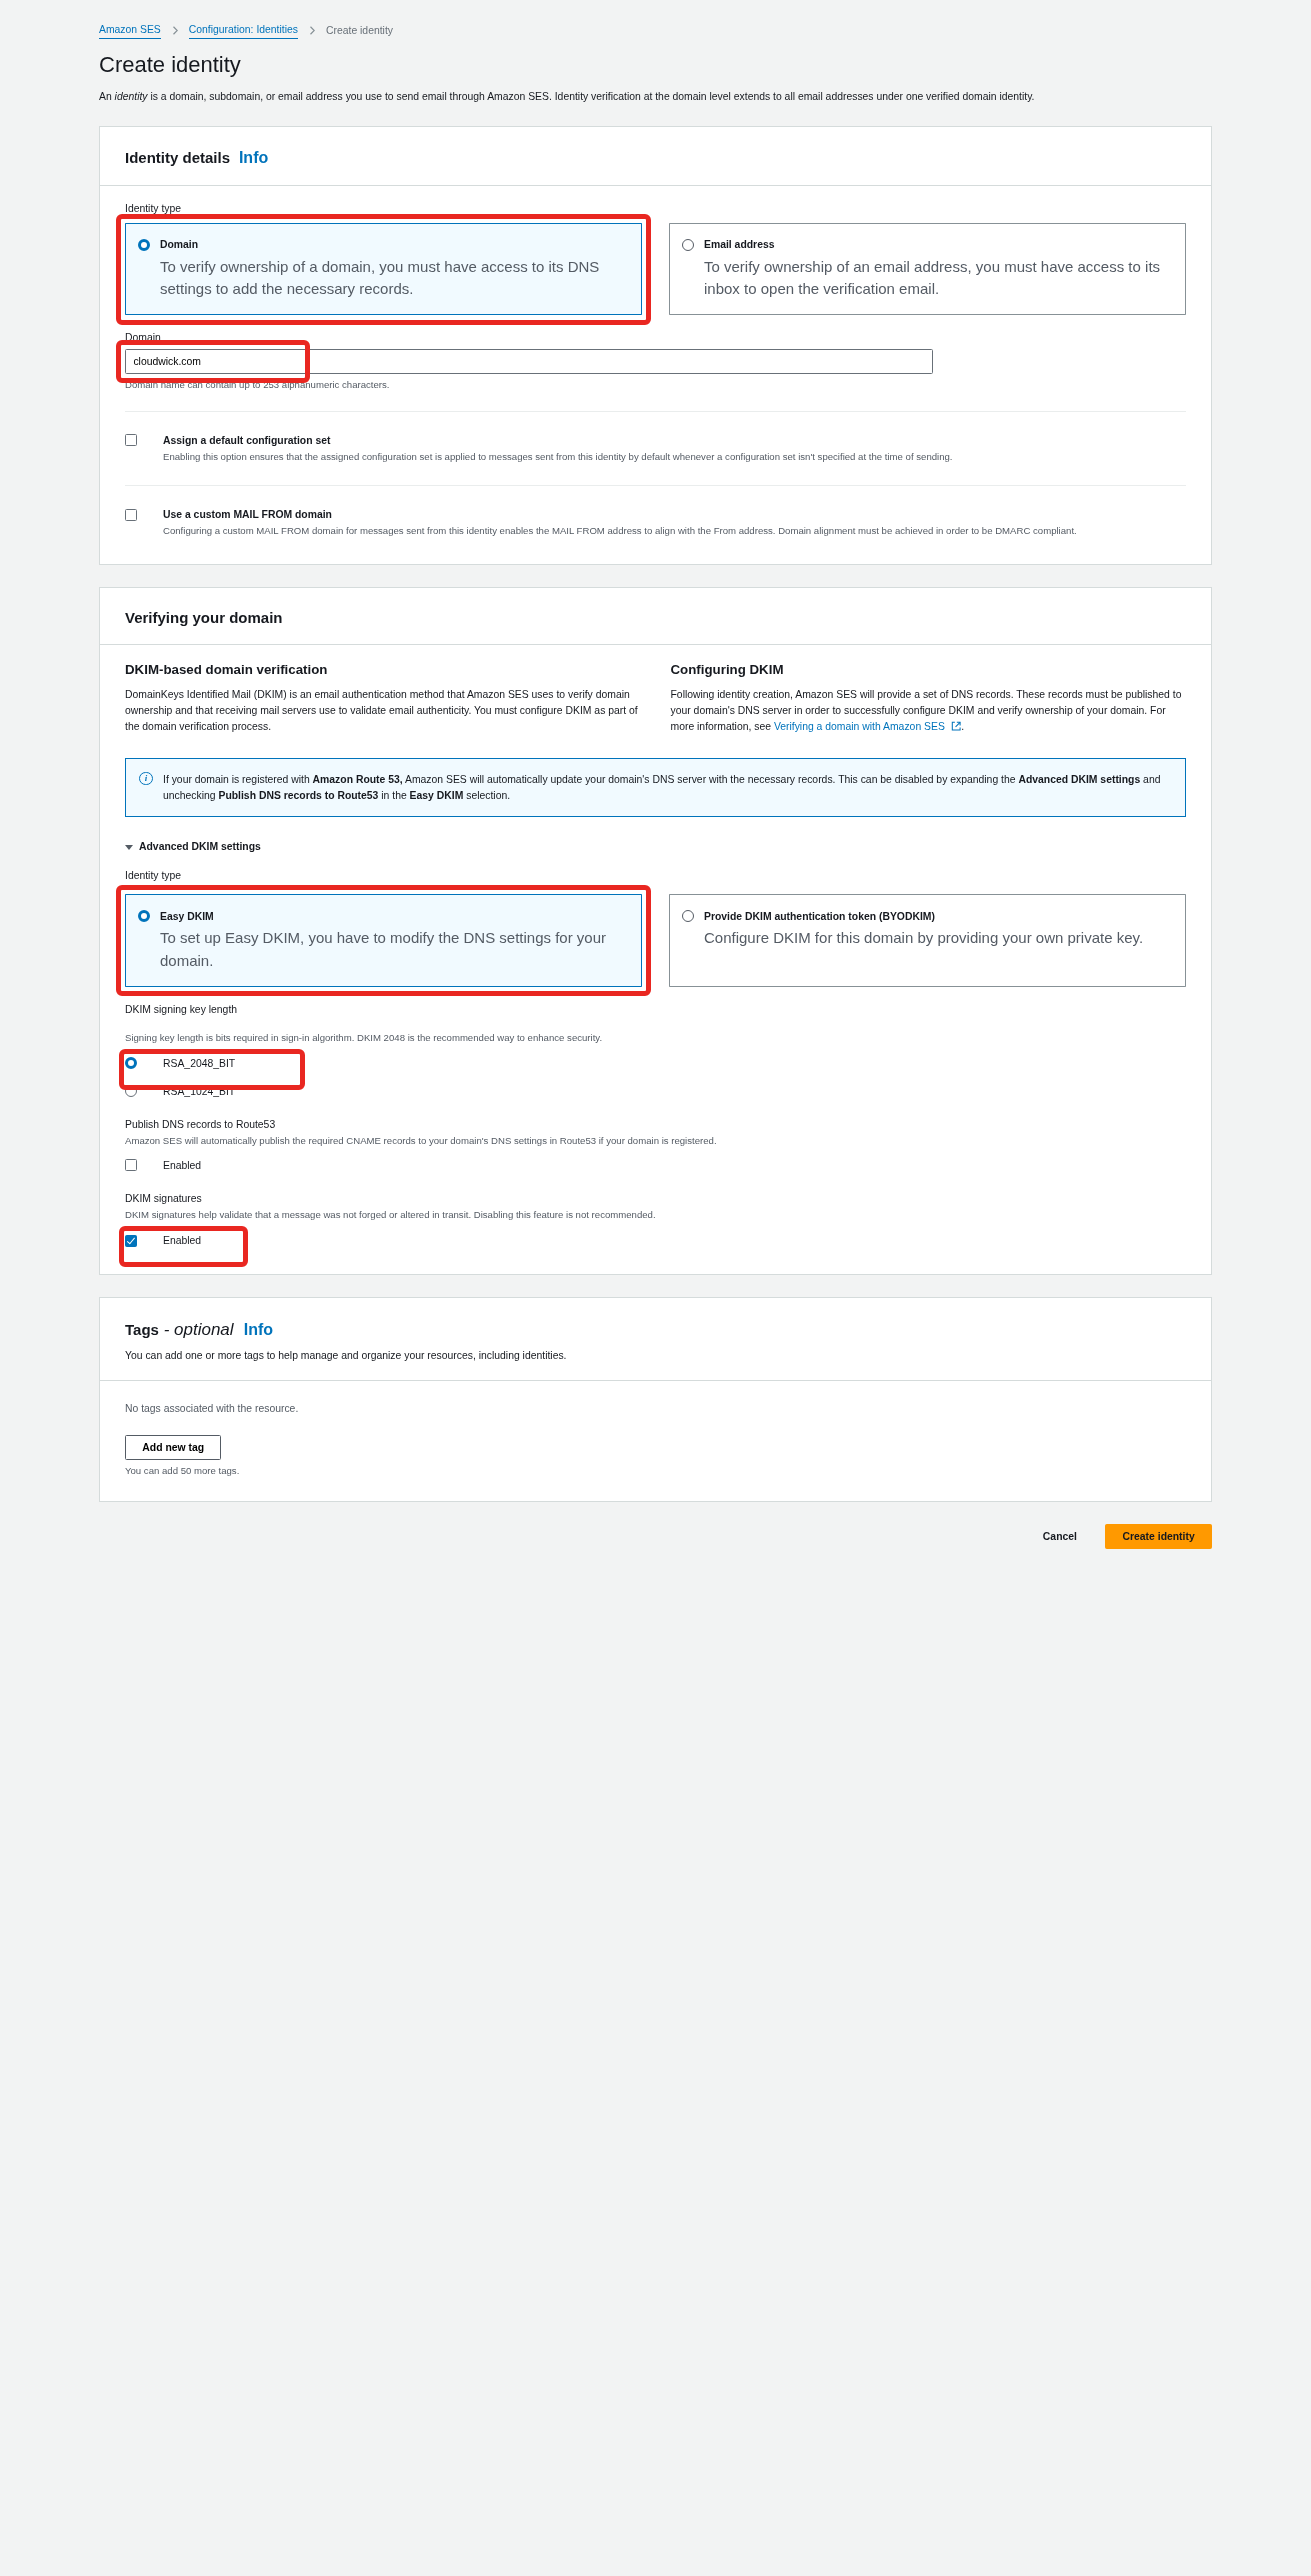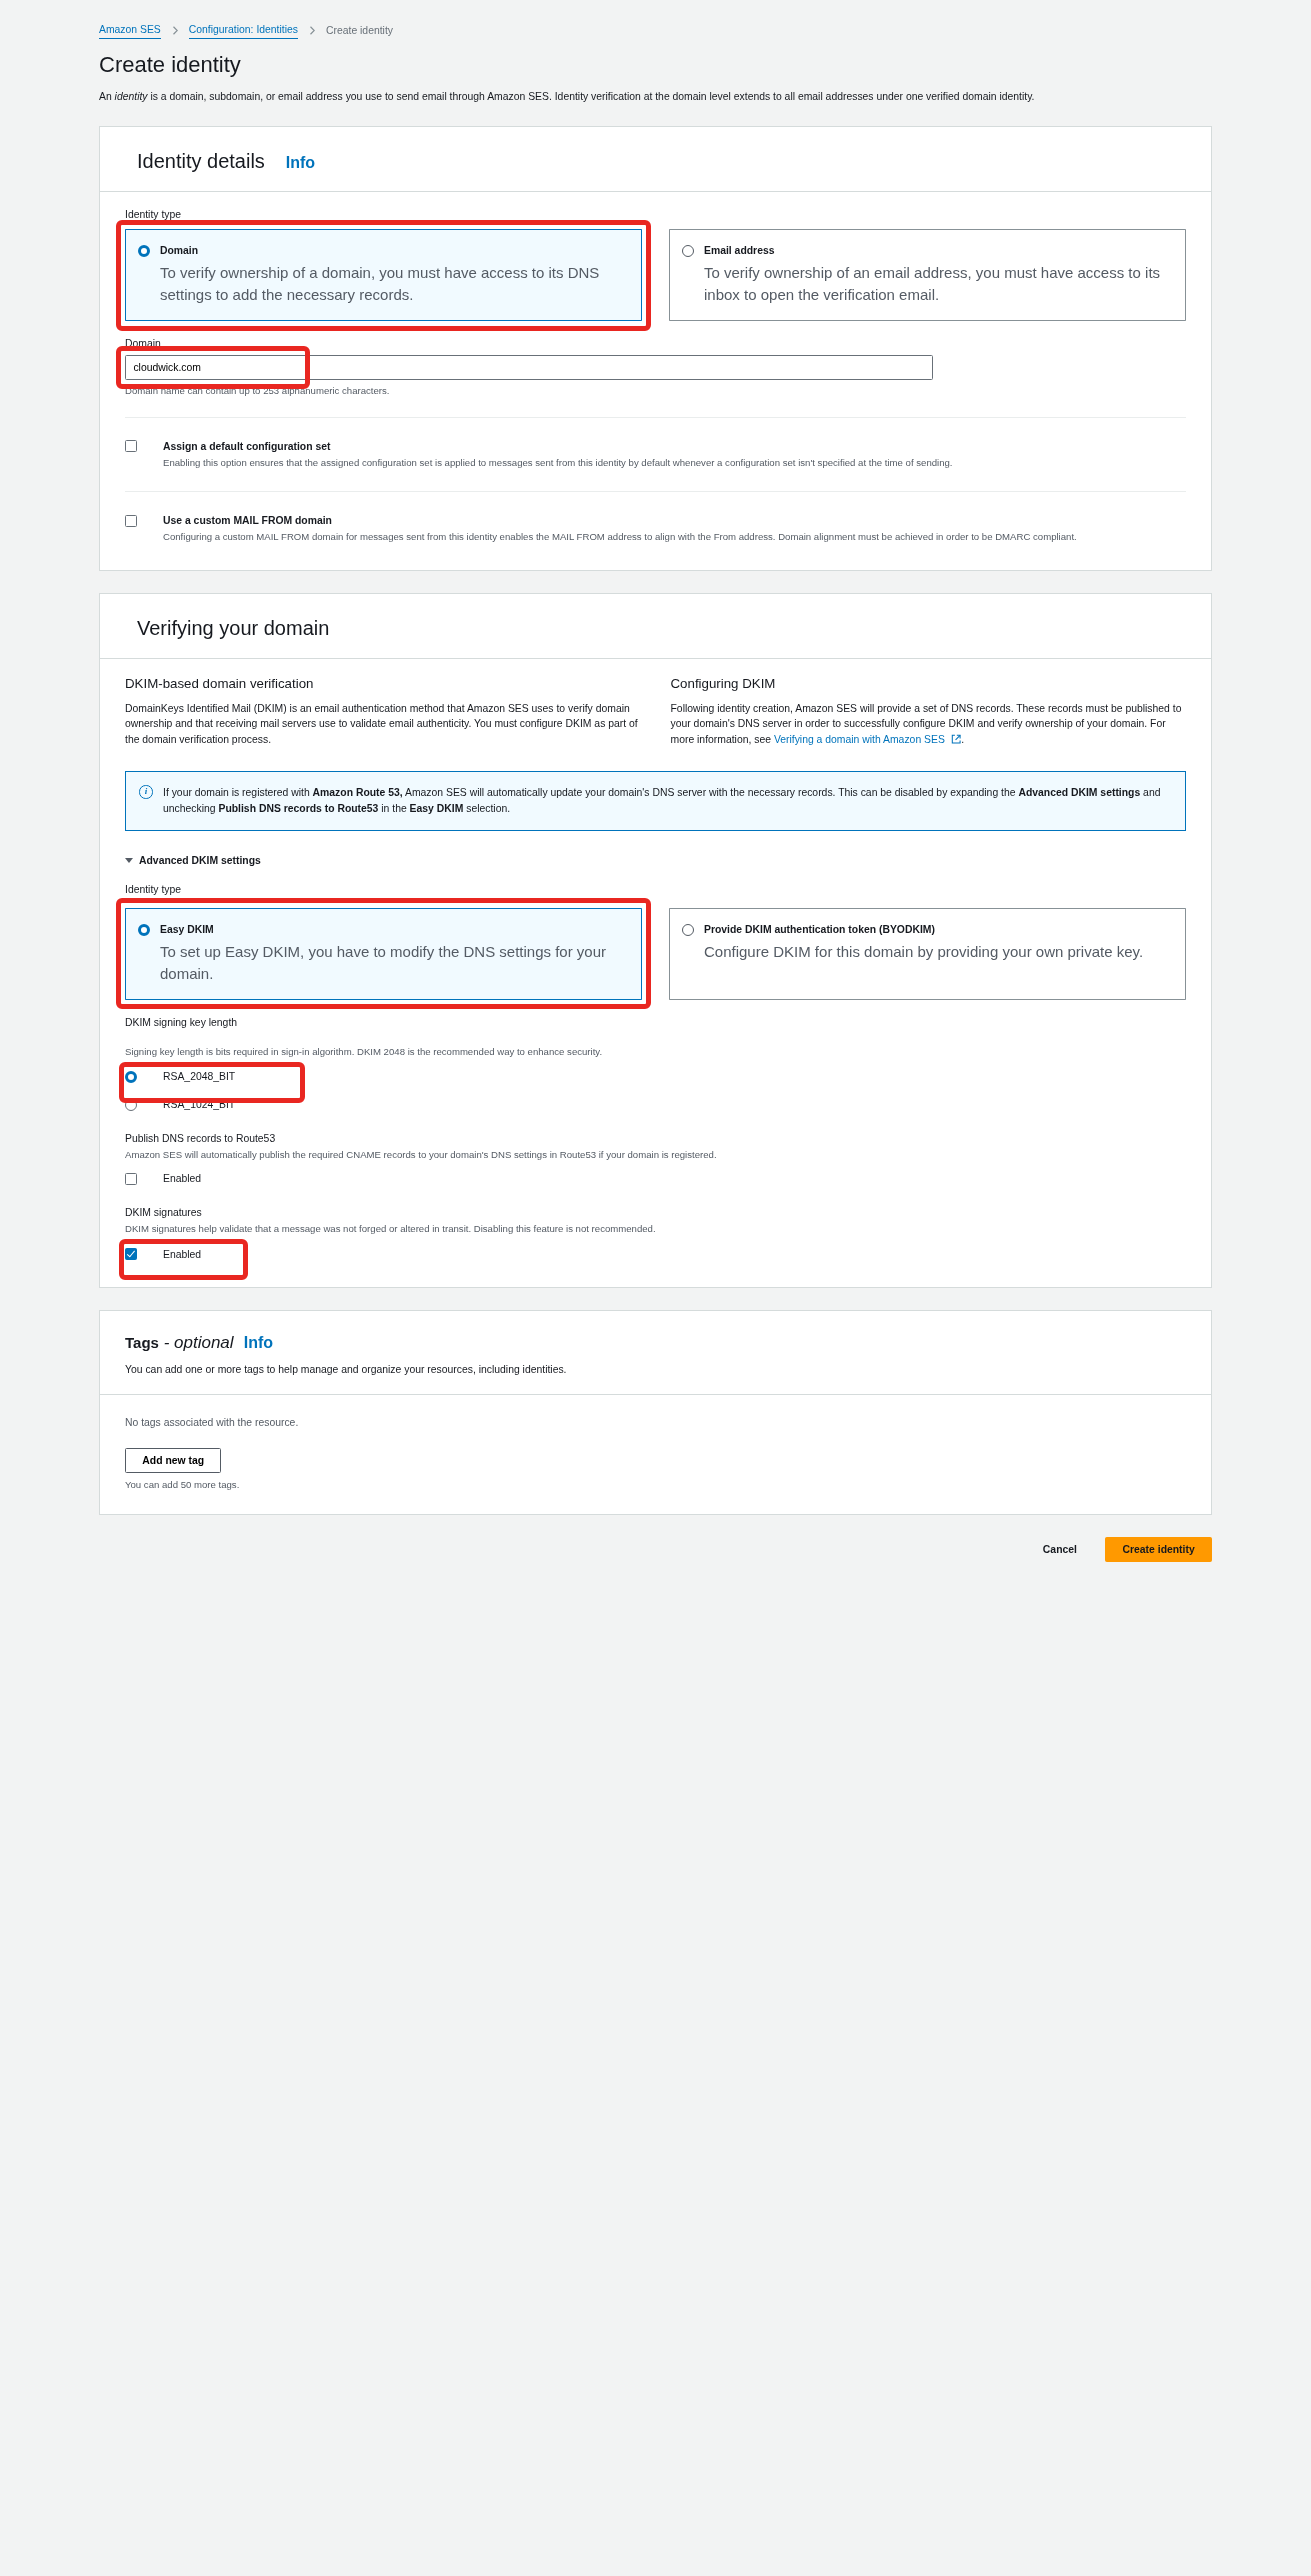--- a/index.html
+++ b/index.html
@@ -36,21 +36,21 @@
   .breadcrumb a { color: var(--aws-blue-link); text-decoration: none; border-bottom: 0.7px solid var(--aws-blue-link); padding-bottom:0.7px;}
   .breadcrumb .sep { color: #879196; display:inline-flex; }
   .breadcrumb .current { color: #687078; }
   
   h1.page-title { font-size: 22px; font-weight: 400; margin: 4.4px 0 7.4px 0; }
   p.page-desc { margin: 0 0 22px 0; color: var(--aws-text); }
   p.page-desc em { font-style: italic; }
   
   .panel { background: #fff; border: 0.7px solid var(--aws-border); margin-bottom: 22px; }
   .panel-header { padding: 19px 25px 15px 25px; border-bottom: 0.7px solid var(--aws-border); }
-  .panel-header h2 { font-size: 20px; font-weight: 400; margin:12px; display:inline; }
+  .panel-header h2 { font-size: 15px; font-weight: 700; margin:0; display:inline; }
   .panel-body { padding: 15px 25px 22px 25px; }
   .info-link { color: var(--aws-blue-link); font-size: 16px; font-weight: 700; cursor:pointer; margin-left:6px;}
   .field-label { font-weight: 400; margin-bottom: 6px; display:block; }
   .field-help { font-size: 9.6px; color: var(--aws-grey-text); margin-top:4.4px; }
   .field-help-inline { font-size: 9.6px; color: var(--aws-grey-text); margin-top:1.5px; }
   
   .tile-row { display:flex; gap:27px; margin-bottom:4.4px; }
   .tile { position:relative; flex:1; border:0.7px solid #879196; padding:13.3px 15px 13.3px 34px; cursor:pointer; border-radius:0.7px;}
   .tile.selected { border-color: var(--aws-select-border); background: var(--aws-select-bg); }
   .tile .radio { position:absolute; left:12px; top:15px; width:12px; height:12px; border:0.7px solid #545b64; border-radius:50%; background:#fff;}
@@ -76,21 +76,21 @@
   .chk-box.checked::after { content:""; position:absolute; left:3px; top:0px; width:3px; height:6.7px; border:solid #fff; border-width:0 1.5px 1.5px 0; transform:rotate(40deg);}
   .radio-circ { width:12px; height:12px; border:0.7px solid #687078; border-radius:50%; flex-shrink:0; margin-top:1.5px; background:#fff; cursor:pointer;}
   .radio-circ.checked { border:3.7px solid var(--aws-select-border); }
   .opt-body { flex:1; }
   .opt-title { font-weight:700; }
   .opt-desc { font-size:9.6px; color: var(--aws-grey-text); margin-top:1.5px; }
   .section-divider { border:0; border-top:0.7px solid #eaeded; margin:18px 0;}
   
   .two-col { display:flex; gap:30px; }
   .two-col > div { flex:1; }
-  .two-col h3 { font-size:13.3px; font-weight:400; margin:0 0 7.4px 0; }
+  .two-col h3 { font-size:13.3px; font-weight:700; margin:0 0 7.4px 0; }
   
   .alert-info { border:0.7px solid var(--aws-select-border); background: var(--aws-info-bg); padding:13.3px 16.3px 13.3px 37px; position:relative; margin:22px 0 22px 0; }
   .alert-info .icn { position:absolute; left:13.3px; top:13.3px; width:13.3px; height:13.3px; border:1.5px solid var(--aws-select-border); border-radius:50%; display:flex; align-items:center; justify-content:center; color:var(--aws-select-border); font-weight:700; font-size:9px; font-family:Georgia,serif; font-style:italic;}
   
   .expander-hdr { display:flex; align-items:center; gap:6px; cursor:pointer; font-weight:700; margin-bottom:13.3px;}
   .expander-hdr .tri { width:0;height:0;border-left:4.4px solid transparent;border-right:4.4px solid transparent;border-top:5.2px solid #545b64;}
   
   a.inline { color: var(--aws-blue-link); text-decoration:none; }
   .ext-icon { display:inline-block; vertical-align:-1.5px; margin-left:3px;}
   

